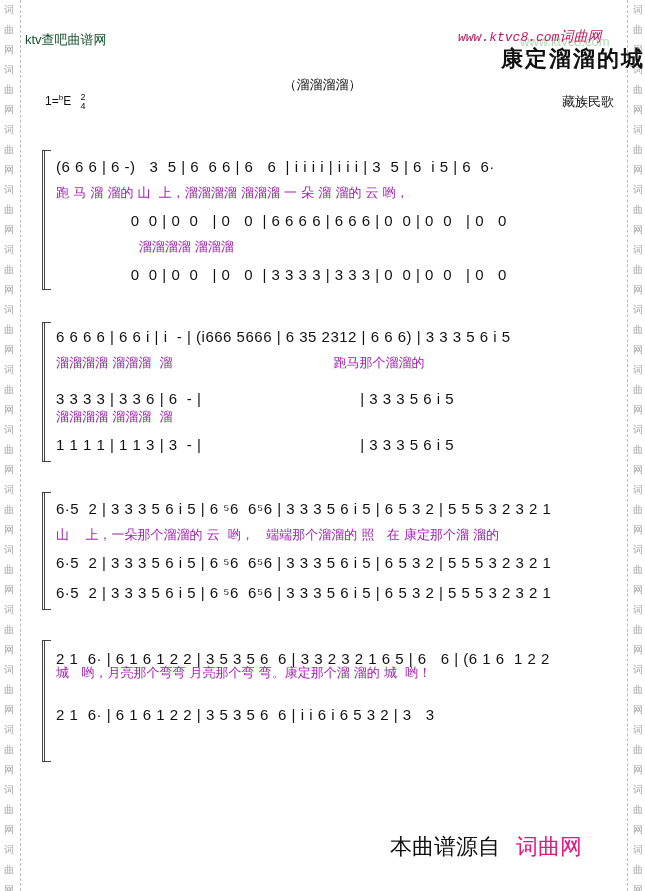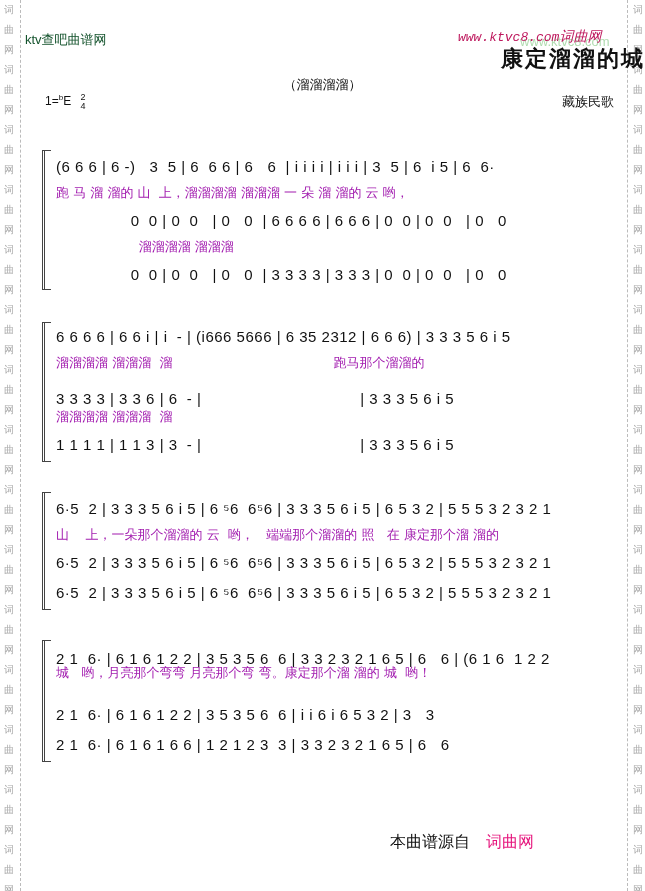--- a/index.html
+++ b/index.html
@@ -17,21 +17,21 @@
   .key { position:absolute; left:45px; top:93px; font-size:12px; }
   .key sup { font-size:8px; }
   .frac { display:inline-block; vertical-align:middle; text-align:center; font-size:9px; line-height:9px; margin-left:6px; }
   .origin { position:absolute; left:562px; top:93px; font-size:13px; font-family:"DejaVu Serif", serif; }
 
   .system { position:absolute; left:42px; width:560px; }
   .brace { position:absolute; left:0; top:0; bottom:0; width:6px; border-left:3px double #444; border-top:1px solid #444; border-bottom:1px solid #444; }
   .part { position:absolute; left:14px; right:0; height:24px; font-size:15px; white-space:pre; letter-spacing:0.5px; }
   .lyric { position:absolute; left:14px; right:0; height:20px; font-size:13px; font-family:"DejaVu Serif", serif; white-space:pre; color:#a21caf; }
 
-  .footer { position:absolute; left:390px; top:832px; font-size:16px; }
+  .footer { position:absolute; left:390px; top:832px; font-size:22px; }
   .footer .pink { color:#e6167d; margin-left:16px; }
 </style>
 </head>
 <body>
 
 <div class="margin-line" style="left:20px"></div>
 <div class="margin-line" style="left:627px"></div>
 <div class="wm-col" style="left:0" id="wm-left">
     <div class="wm-group">
       <div>词</div>
@@ -227,18 +227,17 @@
   <div class="lyric" style="top:34px">山    上，一朵那个溜溜的 云  哟，   端端那个溜溜的 照   在 康定那个溜 溜的</div>
   <div class="part" style="top:62px">6·5  2 | 3 3 3 5 6 i 5 | 6 ⁵6  6⁵6 | 3 3 3 5 6 i 5 | 6 5 3 2 | 5 5 5 3 2 3 2 1</div>
   <div class="part" style="top:92px">6·5  2 | 3 3 3 5 6 i 5 | 6 ⁵6  6⁵6 | 3 3 3 5 6 i 5 | 6 5 3 2 | 5 5 5 3 2 3 2 1</div>
 </div>
 
 <div class="system" style="top:640px;height:122px">
   <div class="brace"></div>
   <div class="part" style="top:10px">2 1  6· | 6 1 6 1 2 2 | 3 5 3 5 6  6 | 3 3 2 3 2 1 6 5 | 6   6 | (6 1 6  1 2 2</div>
   <div class="lyric" style="top:24px">城   哟，月亮那个弯弯 月亮那个弯 弯。康定那个溜 溜的 城  哟！</div>
   <div class="part" style="top:66px">2 1  6· | 6 1 6 1 2 2 | 3 5 3 5 6  6 | i i 6 i 6 5 3 2 | 3   3</div>
-  <div class="part" style="top:96px">2 1  6· | 6 1 6 1 6 6 | 1 2 1 2 3  3 | 3 3 2 3 2 1 6 5 | 6   6</div>
 </div>
 
 <div class="footer">
   <span>本曲谱源自</span><span class="pink">词曲网</span>
 </div>
 
 </body></html>

